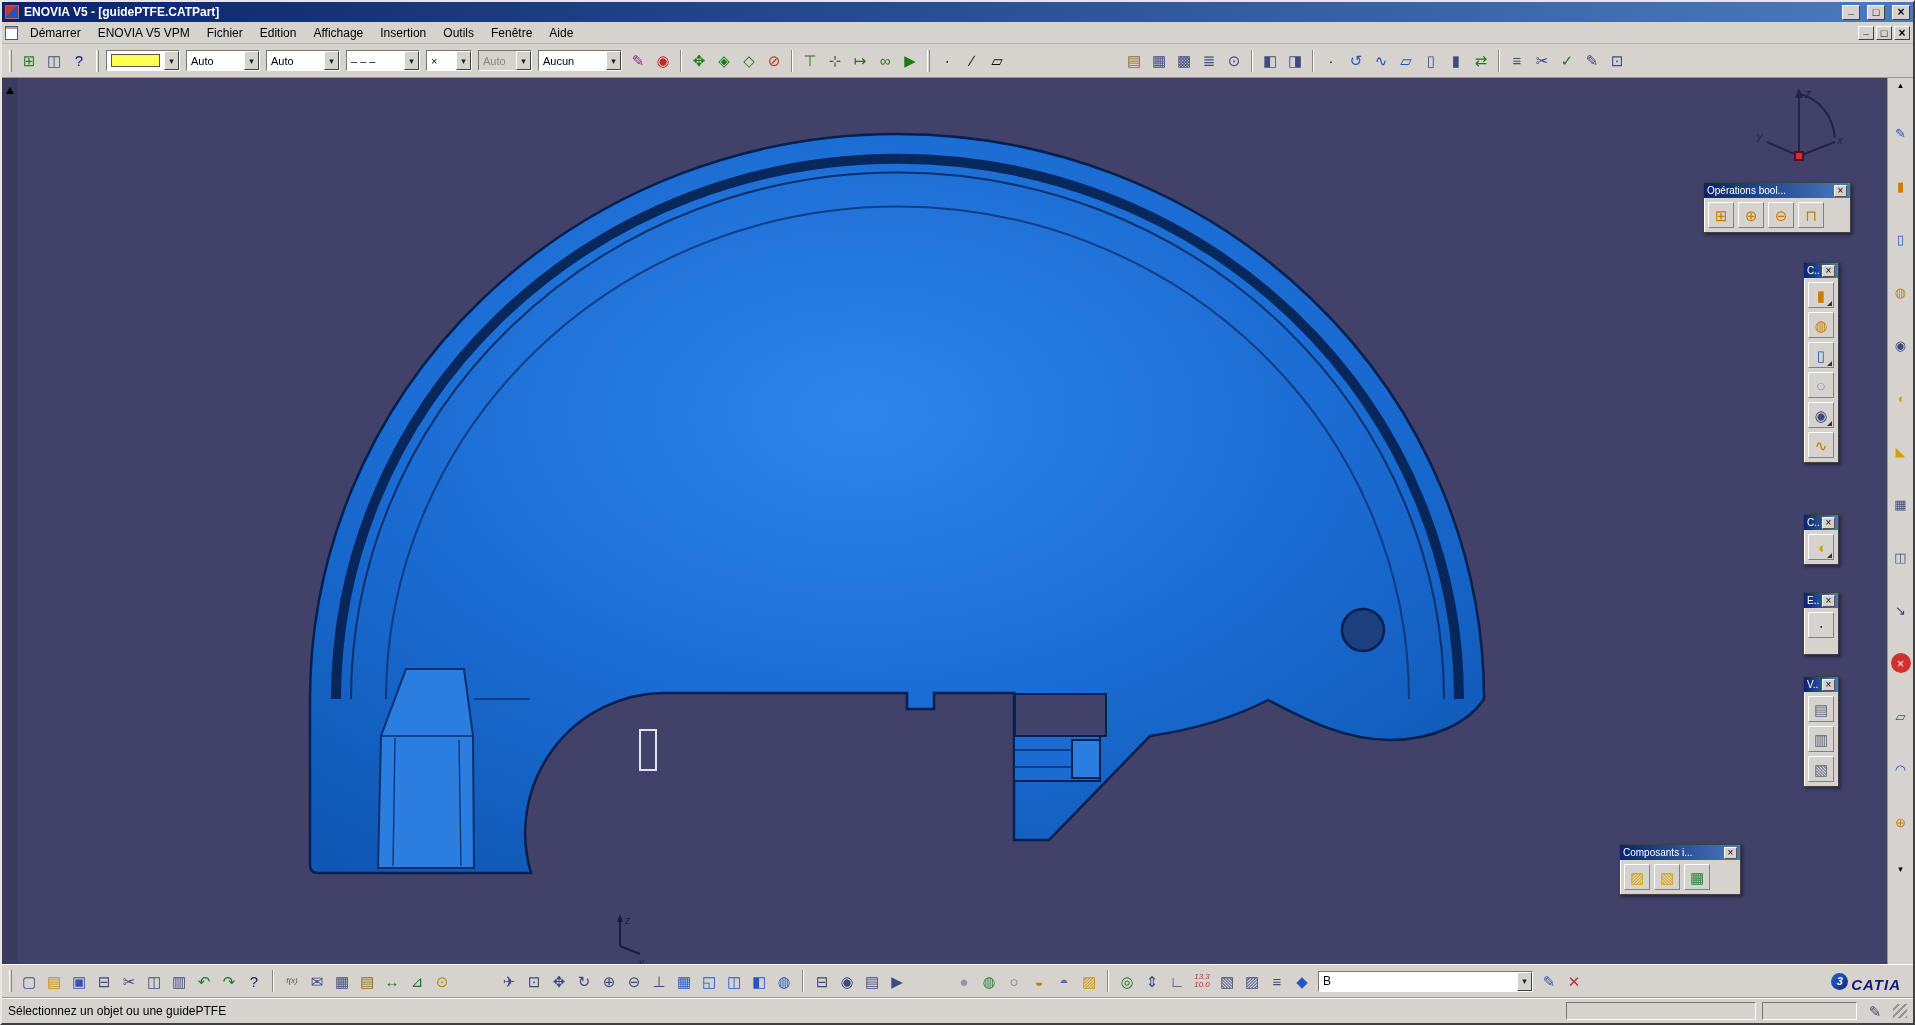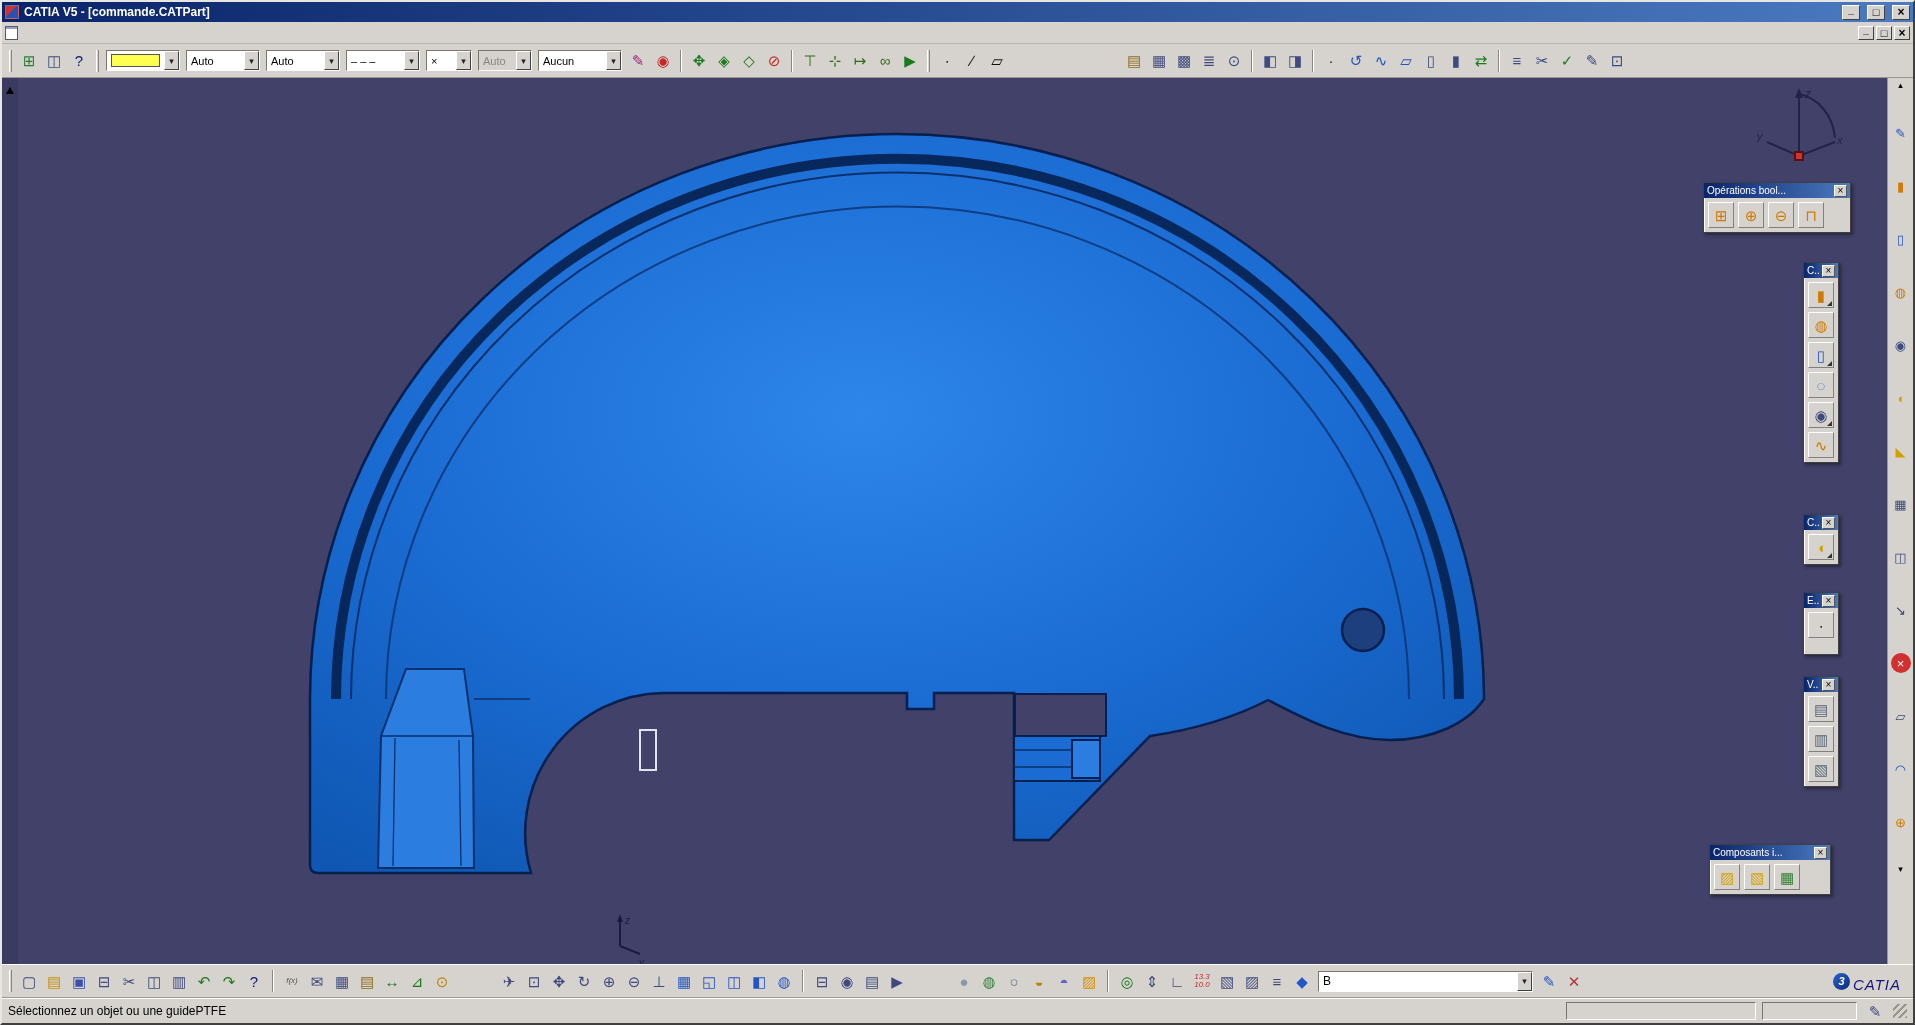--- a/index.html
+++ b/index.html
@@ -94,43 +94,54 @@
   .statusbar .sright{ margin-left:auto; display:flex; align-items:center; gap:6px;}
   .sunken{ height:18px; border:1px solid; border-color:#7a766e #fdfdfd #fdfdfd #7a766e; background:var(--chrome,#d6d3ce);}
   .sunk-a{ width:190px;} .sunk-b{ width:95px;}
   .grip{ width:14px; height:14px; background:repeating-linear-gradient(135deg,transparent 0 3px,#9a968e 3px 5px);}
 
   
   .catia-logo{ margin-left:auto; margin-right:8px; display:flex; align-items:center; gap:3px; flex:0 0 auto;}
   .ds-mark{ width:17px; height:17px; border-radius:50%; background:linear-gradient(135deg,#2a62d0,#0a2a7a);
     display:flex; align-items:center; justify-content:center;}
   .ds-mark::after{ content:"3"; color:#fff; font-size:11px; font-weight:bold; font-style:italic;}
-  .logo-text{ font-size:15px; font-weight:normal; font-style:italic; color:#16167a; letter-spacing:1px;margin-top:6px;}
+  .logo-text{ font-size:15px; font-weight:bold; font-style:italic; color:#16167a; letter-spacing:1px;margin-top:6px;}
 
   
   .part-body{ fill:url(#partgrad); stroke:var(--part-edge,#05204f); stroke-width:2.5; }
   .edge{ stroke:var(--part-edge,#05204f); fill:none;}
   .inner-line{ stroke:#0a316e; fill:none;}
 </style>
 </head>
 <body>
 
 <div class="window">
 
   <div class="titlebar">
     <div class="app-icon"></div>
-    <span>CATIA V5 - [commande.CATPart]</span>
+    <span>ENOVIA V5 - [guidePTFE.CATPart]</span>
     <div class="spacer"></div>
     <div class="wbtn b-min"></div>
     <div class="wbtn b-max"></div>
     <div class="wbtn b-close"></div>
   </div>
 
   <div class="menubar">
     <div class="doc-icon"></div>
+    <div class="iconhost" style="display:flex">
+        <span class="menu-item">Démarrer</span>
+        <span class="menu-item">ENOVIA V5 VPM</span>
+        <span class="menu-item">Fichier</span>
+        <span class="menu-item">Edition</span>
+        <span class="menu-item">Affichage</span>
+        <span class="menu-item">Insertion</span>
+        <span class="menu-item">Outils</span>
+        <span class="menu-item">Fenêtre</span>
+        <span class="menu-item">Aide</span>
+      </div>
     <div class="mright">
       <div class="wbtn b-min"></div>
       <div class="wbtn b-max"></div>
       <div class="wbtn b-close"></div>
     </div>
   </div>
 
   <div class="toolbar top">
     <div class="grip-v"></div>
     <div class="iconhost">
@@ -435,21 +446,21 @@
             </div>
             <div class="tbicon">
               <span class="glyph" style="color: rgb(85, 102, 119);">▥</span>
             </div>
             <div class="tbicon">
               <span class="glyph" style="color: rgb(85, 102, 119);">▧</span>
             </div>
           </div>
       </div>
 
-      <div class="palette" style="left:1691px; top:766px; width:122px">
+      <div class="palette" style="left:1601px; top:766px; width:122px">
         <div class="palette-title">
           <span class="pt-text">Composants i...</span>
           <span class="pclose"></span>
         </div>
         <div class="palette-body row">
             <div class="tbicon">
               <span class="glyph" style="color: rgb(212, 160, 0);">▨</span>
             </div>
             <div class="tbicon">
               <span class="glyph" style="color: rgb(212, 160, 0);">▧</span>

